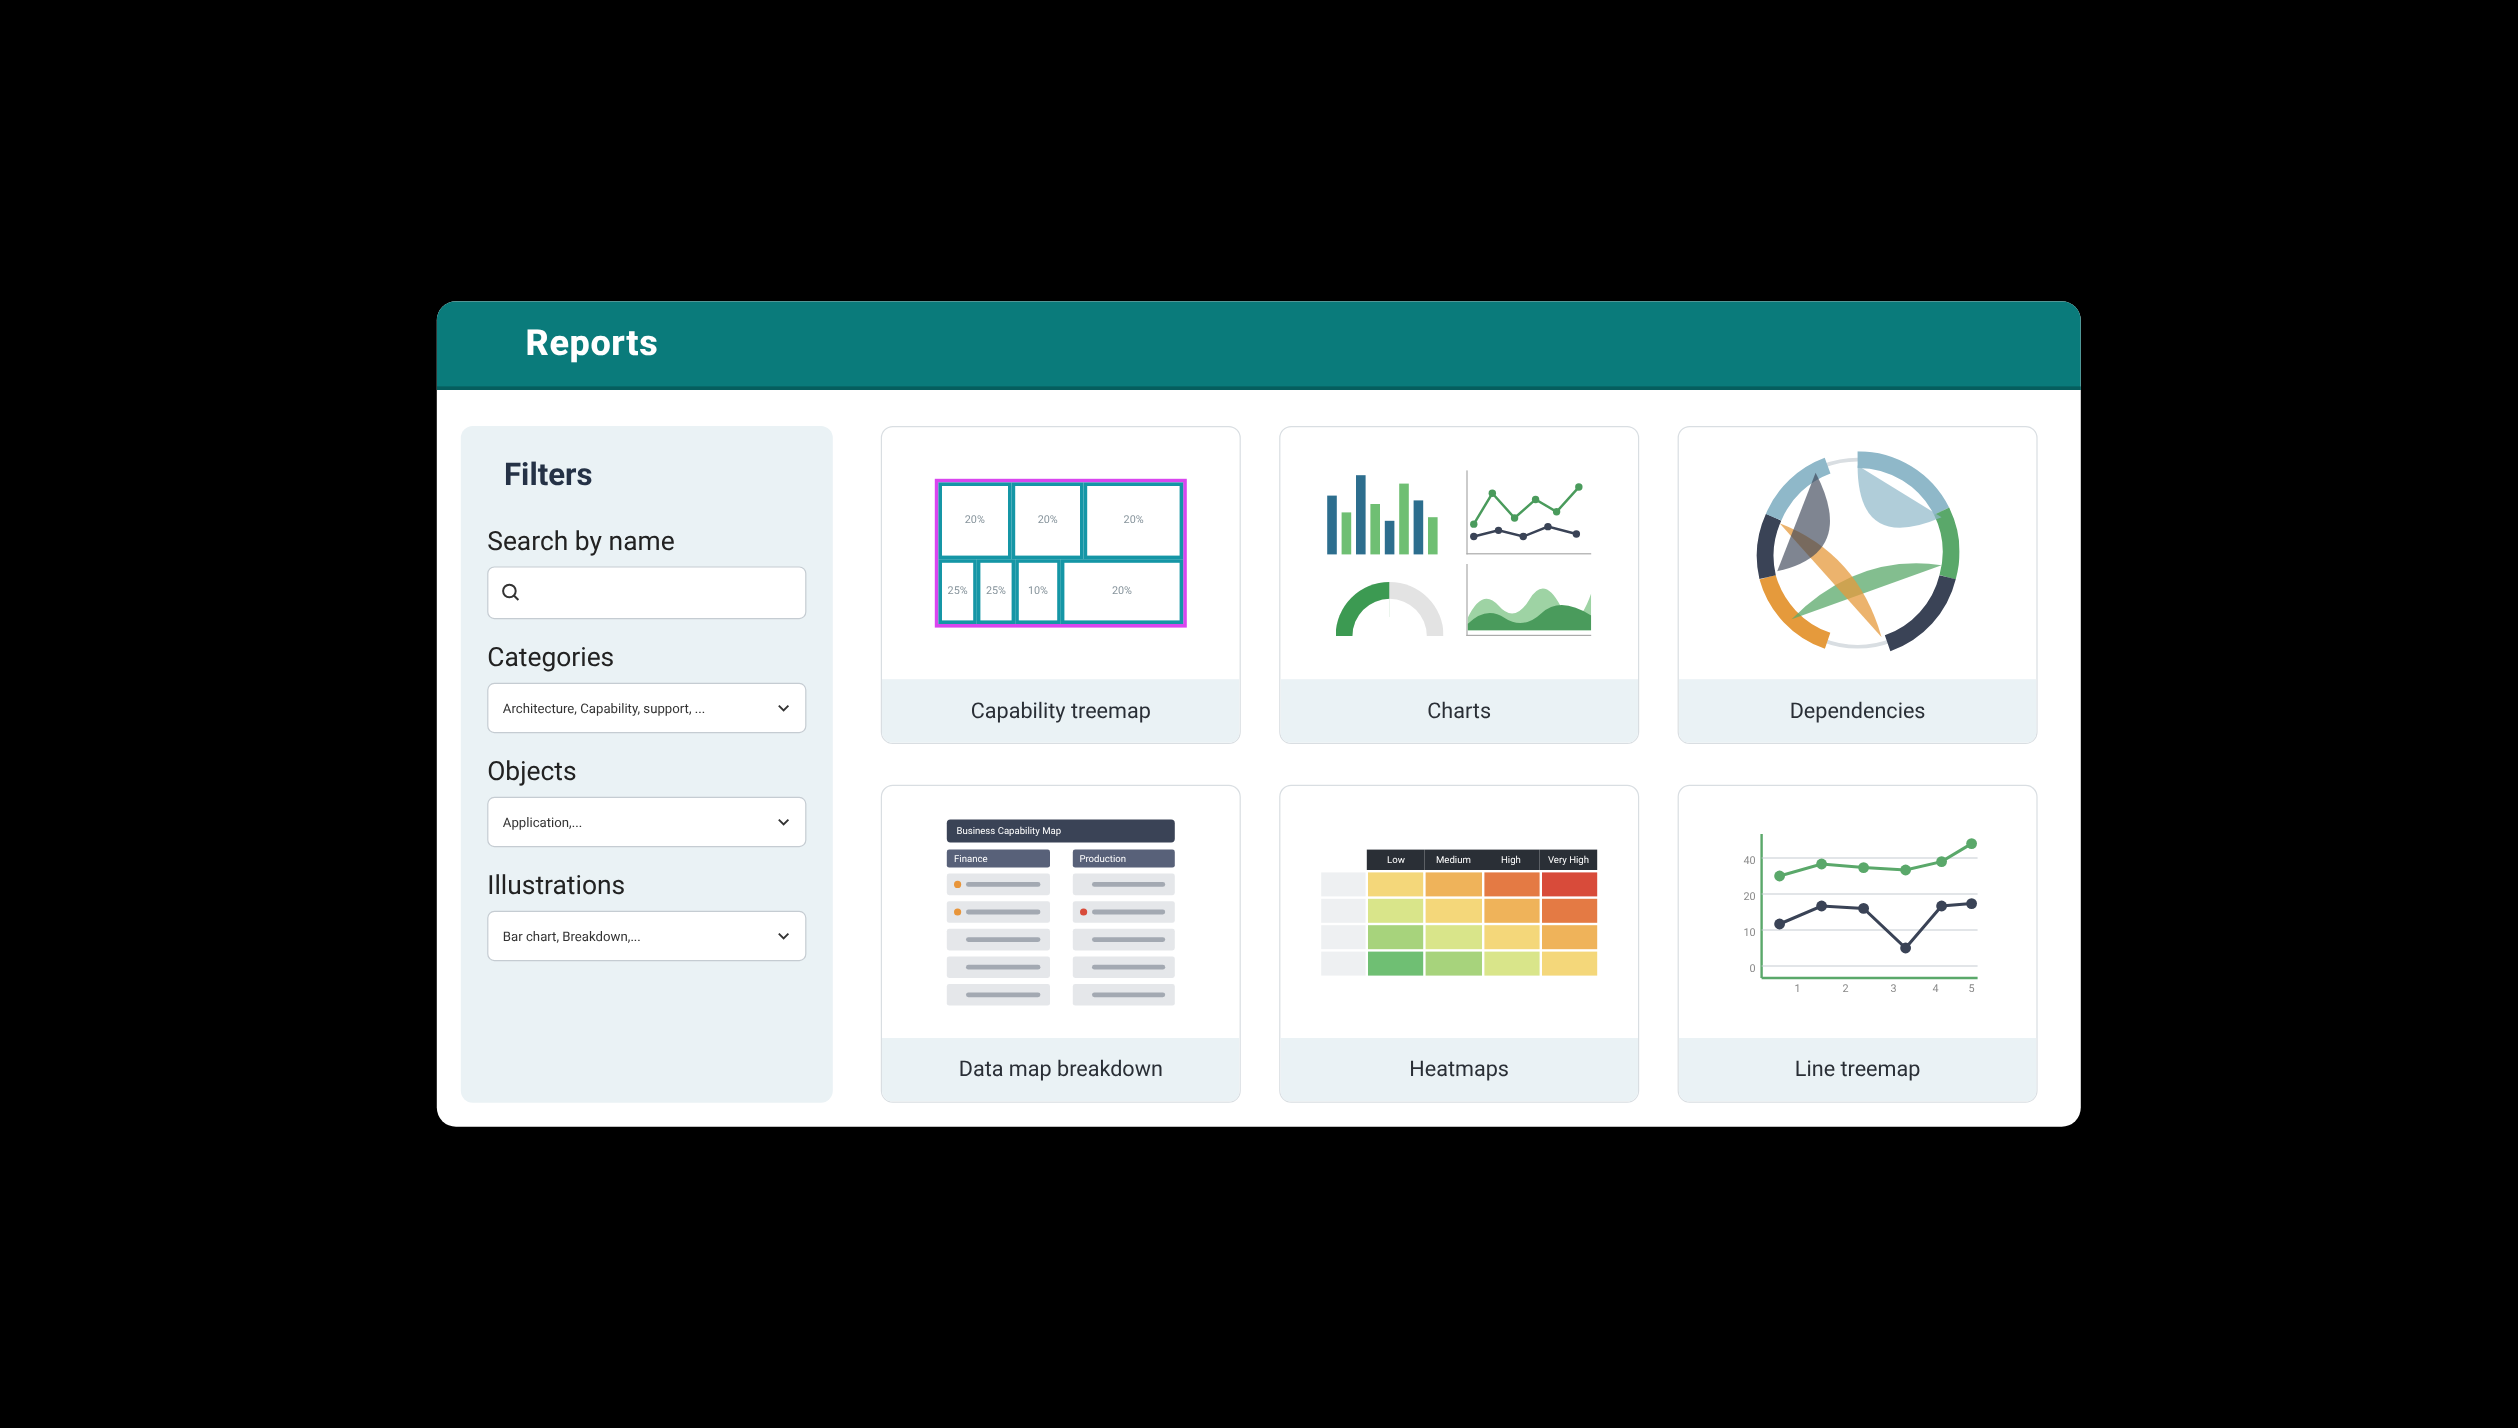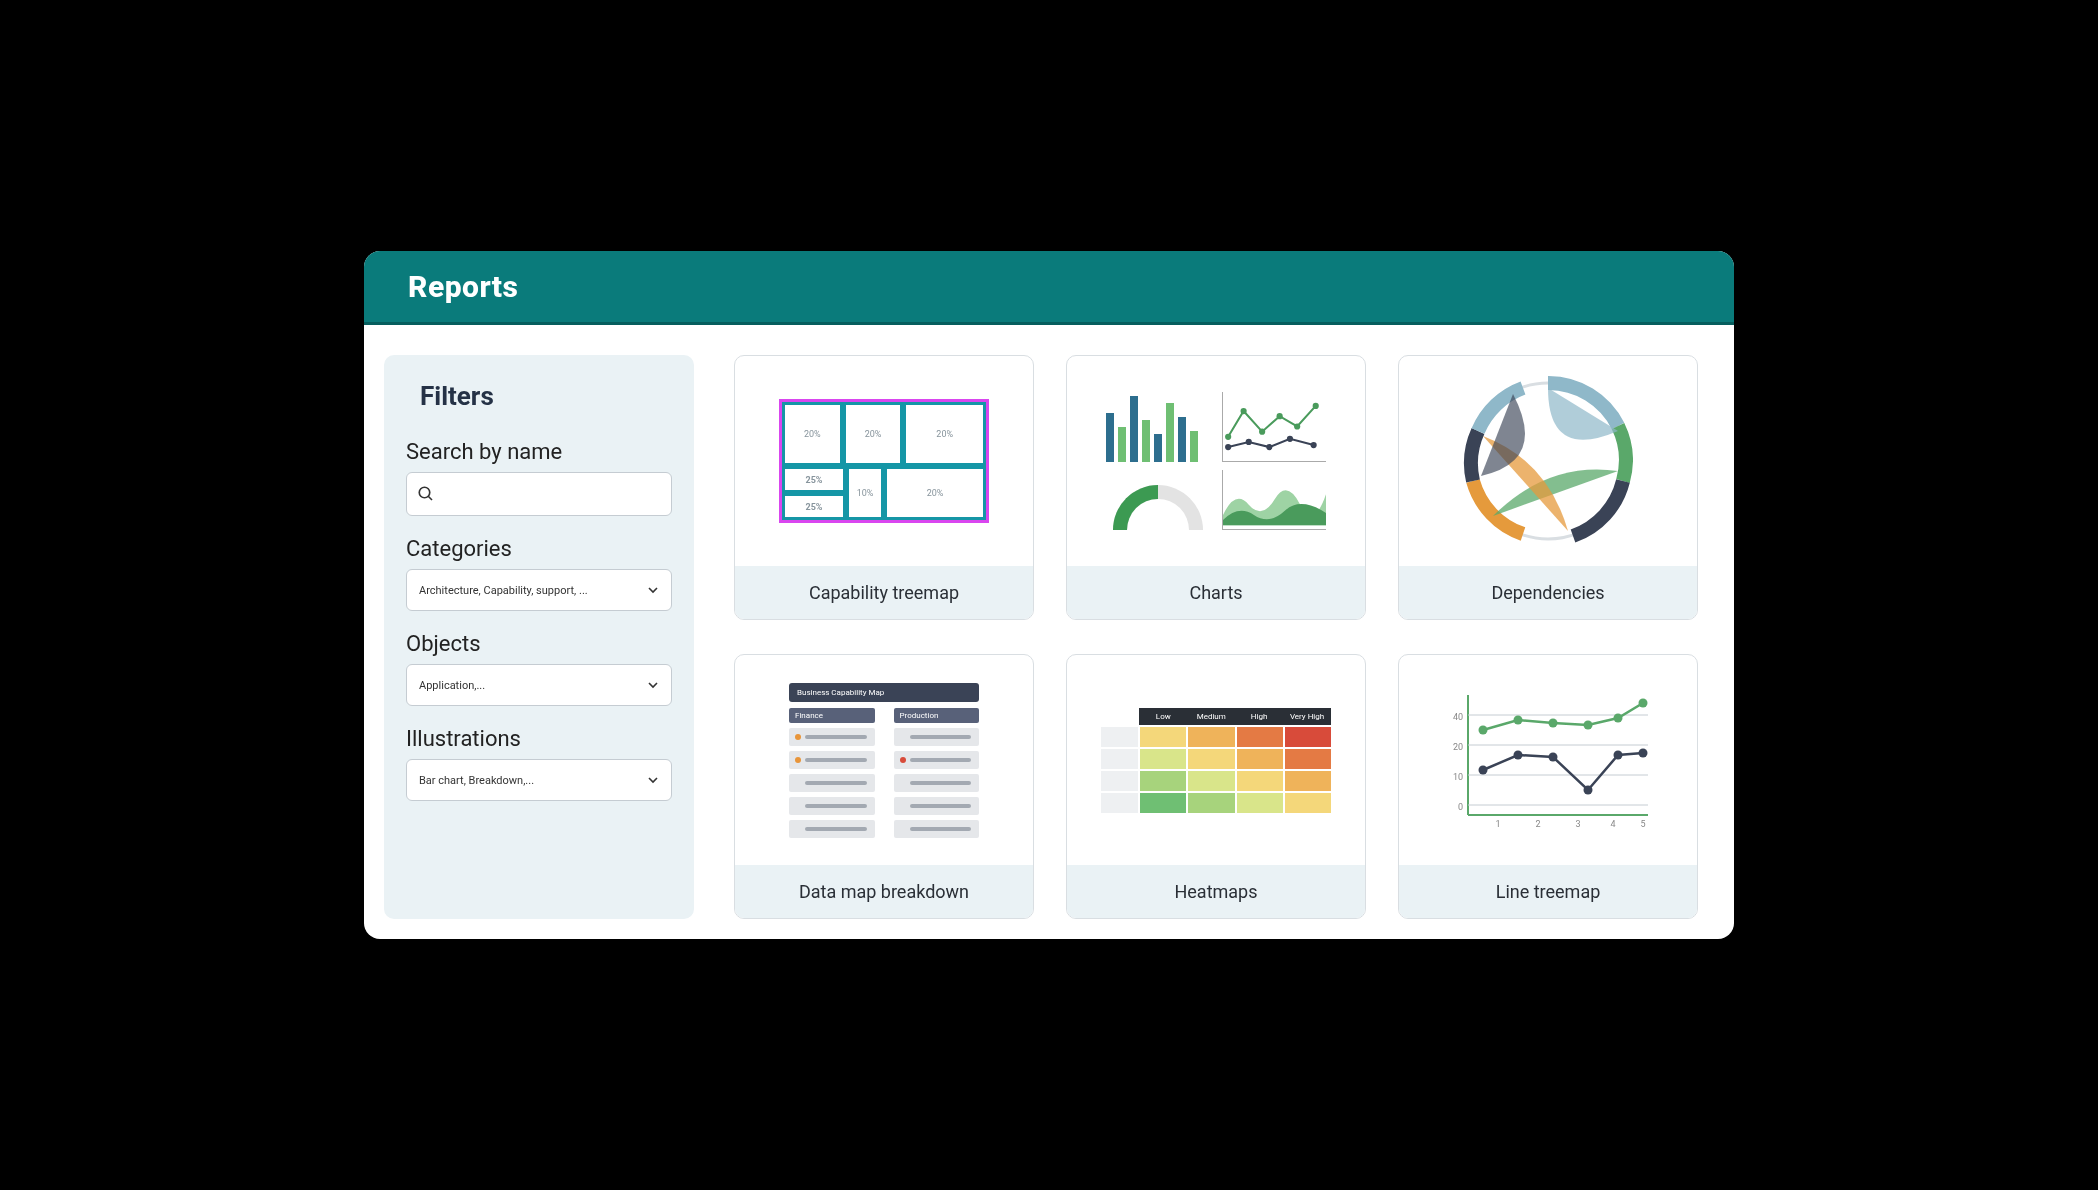--- a/index.html
+++ b/index.html
@@ -15,21 +15,21 @@
 .window {
   width: 1370px;
   background: #fff;
   border-radius: 16px;
   overflow: hidden;
   box-shadow: 0 12px 40px rgba(0,0,0,0.4);
 }
 .header {
   background: #0a7b7b;
   color: #fff;
-  padding: 18px 44px;
+  padding: 18px 74px;
   border-bottom: 3px solid #065e5e;
 }
 .header h1 {
   font-size: 30px;
   font-weight: 800;
   letter-spacing: 0.5px;
 }
 .body {
   display: flex;
   padding: 30px 36px 20px 20px;
@@ -130,21 +130,21 @@
   border: 3px solid #d946ef;
   display: flex; flex-direction: column;
 }
 .tm-row { display:flex; flex:1; }
 .tm-cell {
   border: 3px solid #1596a6;
   flex:1;
   display:flex; align-items:center; justify-content:center;
   font-size: 9px; color:#87949c;
 }
-.tm-col { display:flex; flex-direction:column; flex:1;font-weight:bold; }
+.tm-col { display:flex; flex-direction:row; flex:1; }
 
 
 .combo {
   width: 220px;
   display: grid;
   grid-template-columns: 1fr 1fr;
   gap: 8px 12px;
 }
 .bars {
   display:flex; align-items:flex-end; gap:4px; height:70px;

